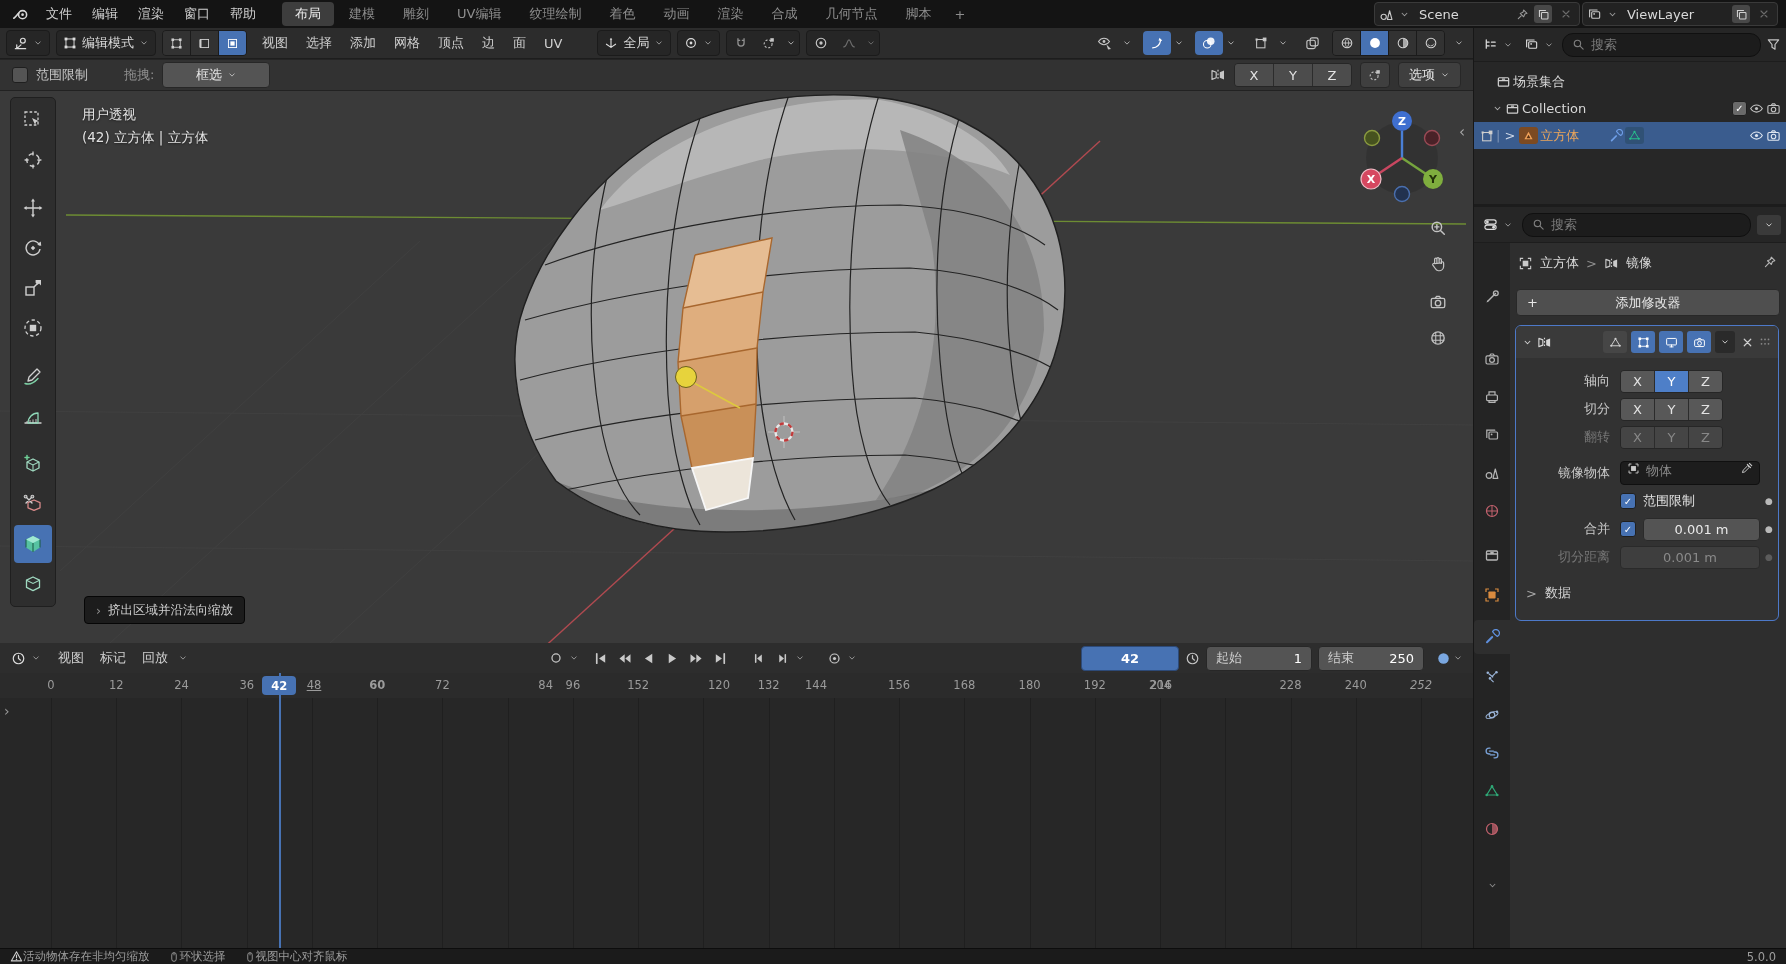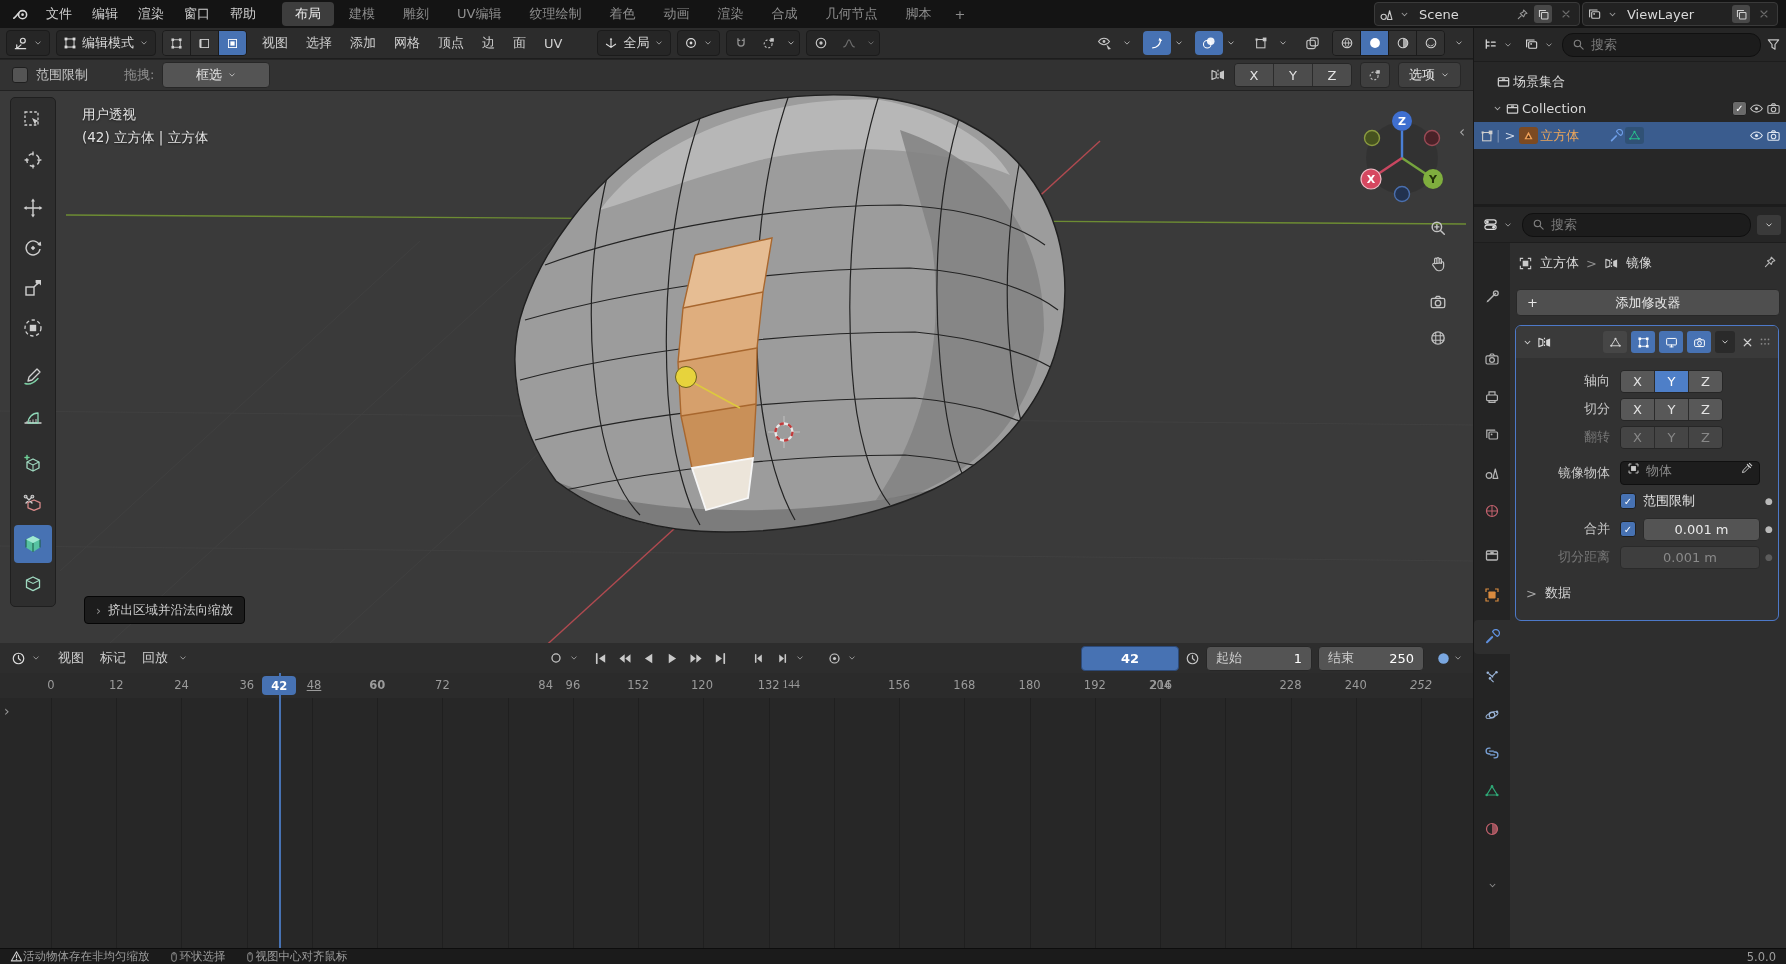--- a/index.html
+++ b/index.html
@@ -1048,23 +1048,23 @@
       <div class="tick" style="left: 37px;">0</div>
       <div class="tick" style="left: 102.238px;">12</div>
       <div class="tick" style="left: 167.476px;">24</div>
       <div class="tick" style="left: 232.714px;">36</div>
       <div class="tick" style="left: 300px; text-decoration: underline;">48</div>
       <div class="tick" style="left: 363.19px; font-weight: bold;">60</div>
       <div class="tick" style="left: 428.429px;">72</div>
       <div class="tick" style="left: 493.667px; margin-left: 38px;">84</div>
       <div class="tick" style="left: 558.905px;">96</div>
       <div class="tick" style="left: 624.143px;">152</div>
-      <div class="tick" style="left: 688px;">120</div>
+      <div class="tick" style="left: 705px;">120</div>
       <div class="tick" style="left: 754.619px;">132</div>
-      <div class="tick" style="left: 777px; font-family: Liberation Serif, serif;">144</div>
+      <div class="tick" style="left: 802px;">144</div>
       <div class="tick" style="left: 885.095px;">156</div>
       <div class="tick" style="left: 950.333px;">168</div>
       <div class="tick" style="left: 1015.57px;">180</div>
       <div class="tick" style="left: 1080.81px;">192</div>
       <div class="tick" style="left: 1146.05px;">204</div>
       <div class="tick" style="left: 1147px;">216</div>
       <div class="tick" style="left: 1276.52px;">228</div>
       <div class="tick" style="left: 1341.76px;">240</div>
       <div class="tick" style="left: 1407px; font-style: italic;">252</div>
     </div>

